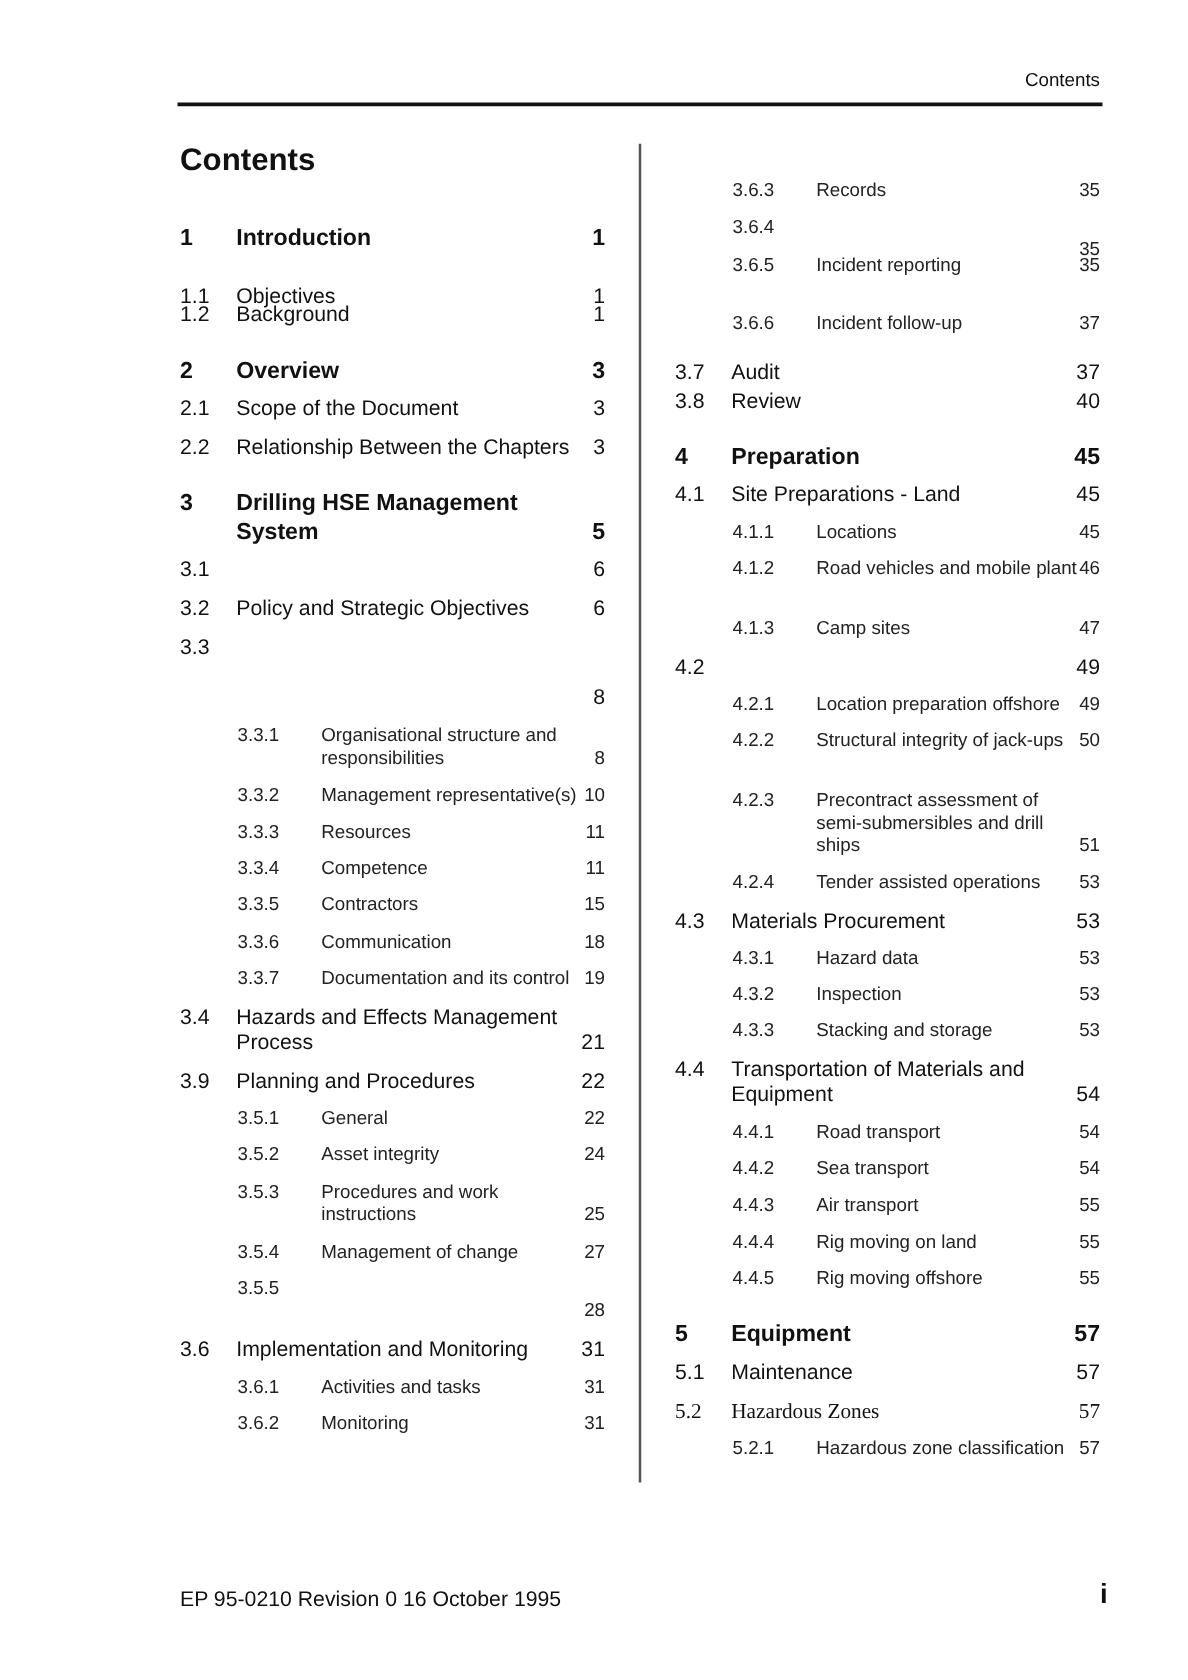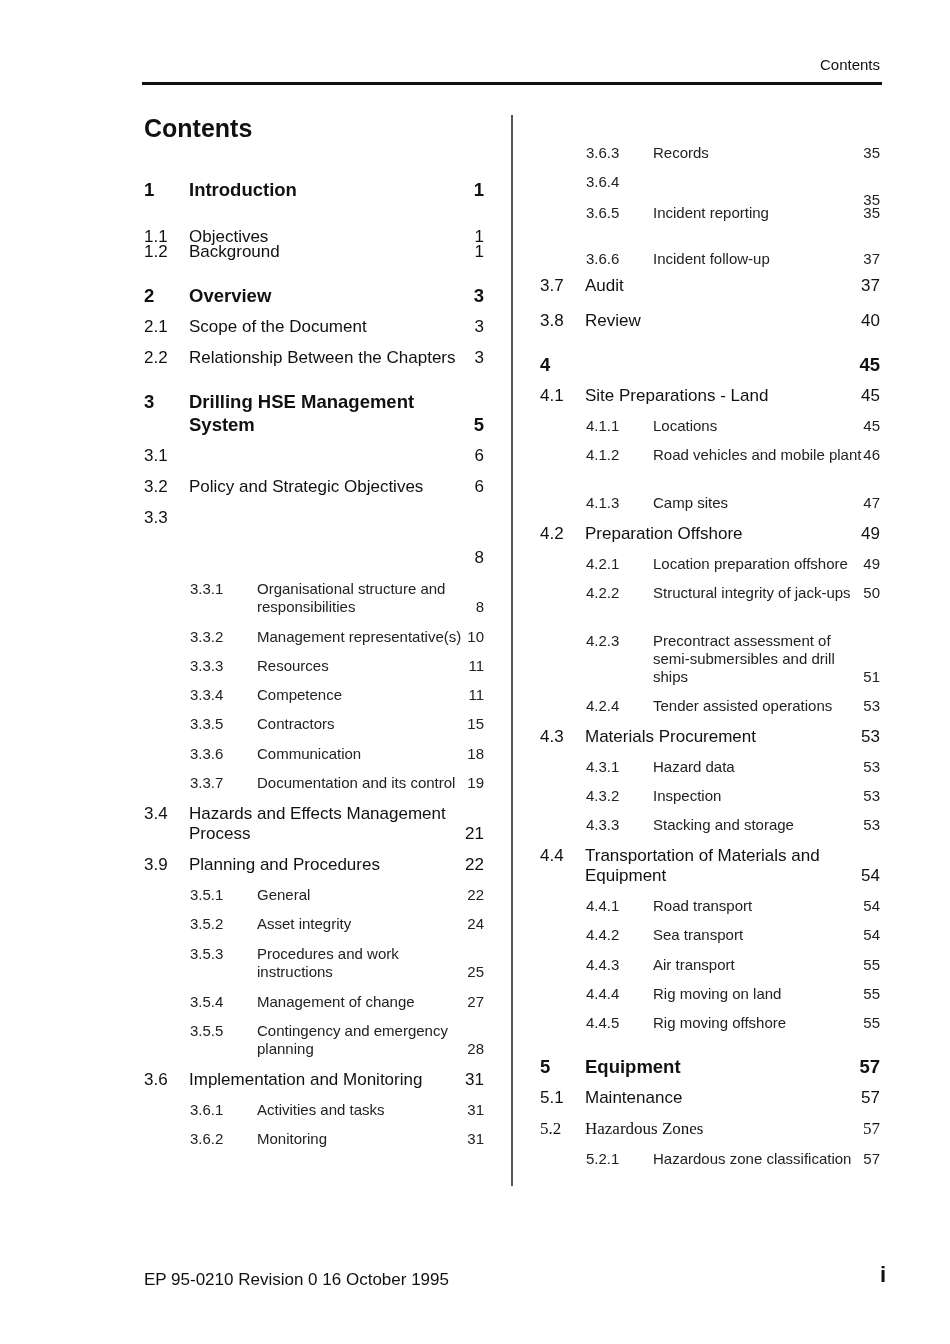--- a/index.html
+++ b/index.html
@@ -144,21 +144,20 @@
       <span class="text">Procedures and work instructions</span>
       <span class="page">25</span>
     </div>
     <div class="entry lvl3" style="top: 993px; height: 18px;">
       <span class="num">3.5.4</span>
       <span class="text">Management of change</span>
       <span class="page">27</span>
     </div>
     <div class="entry lvl3" style="top: 1022px; height: 36px;">
       <span class="num">3.5.5</span>
-      <span class="text">Contingency and emergency planning</span>
       <span class="page">28</span>
     </div>
     <div class="entry lvl2" style="top: 1070px; height: 20px;">
       <span class="num">3.6</span>
       <span class="text">Implementation and Monitoring</span>
       <span class="page">31</span>
     </div>
     <div class="entry lvl3" style="top: 1101px; height: 18px;">
       <span class="num">3.6.1</span>
       <span class="text">Activities and tasks</span>
@@ -183,32 +182,33 @@
     <div class="entry lvl3" style="top: 204px; height: 18px;">
       <span class="num">3.6.5</span>
       <span class="text">Incident reporting</span>
       <span class="page">35</span>
     </div>
     <div class="entry lvl3" style="top: 250px; height: 18px;">
       <span class="num">3.6.6</span>
       <span class="text">Incident follow-up</span>
       <span class="page">37</span>
     </div>
-    <div class="entry lvl2" style="top: 276px; height: 20px;">
+    <div class="entry lvl2" style="top: 288px; height: 20px;">
       <span class="num">3.7</span>
       <span class="text">Audit</span>
       <span class="page">37</span>
     </div>
     <div class="entry lvl2" style="top: 311px; height: 20px;">
       <span class="num">3.8</span>
       <span class="text">Review</span>
       <span class="page">40</span>
     </div>
     <div class="entry lvl1" style="top: 353px; height: 23px;">
       <span class="num">4</span>
+      <span class="text">Preparation</span>
       <span class="page">45</span>
     </div>
     <div class="entry lvl2" style="top: 386px; height: 20px;">
       <span class="num">4.1</span>
       <span class="text">Site Preparations - Land</span>
       <span class="page">45</span>
     </div>
     <div class="entry lvl3" style="top: 417px; height: 18px;">
       <span class="num">4.1.1</span>
       <span class="text">Locations</span>
@@ -219,21 +219,20 @@
       <span class="text">Road vehicles and mobile plant</span>
       <span class="page">46</span>
     </div>
     <div class="entry lvl3" style="top: 494px; height: 18px;">
       <span class="num">4.1.3</span>
       <span class="text">Camp sites</span>
       <span class="page">47</span>
     </div>
     <div class="entry lvl2" style="top: 524px; height: 20px;">
       <span class="num">4.2</span>
-      <span class="text">Preparation Offshore</span>
       <span class="page">49</span>
     </div>
     <div class="entry lvl3" style="top: 555px; height: 18px;">
       <span class="num">4.2.1</span>
       <span class="text">Location preparation offshore</span>
       <span class="page">49</span>
     </div>
     <div class="entry lvl3" style="top: 584px; height: 18px;">
       <span class="num">4.2.2</span>
       <span class="text">Structural integrity of jack-ups</span>

